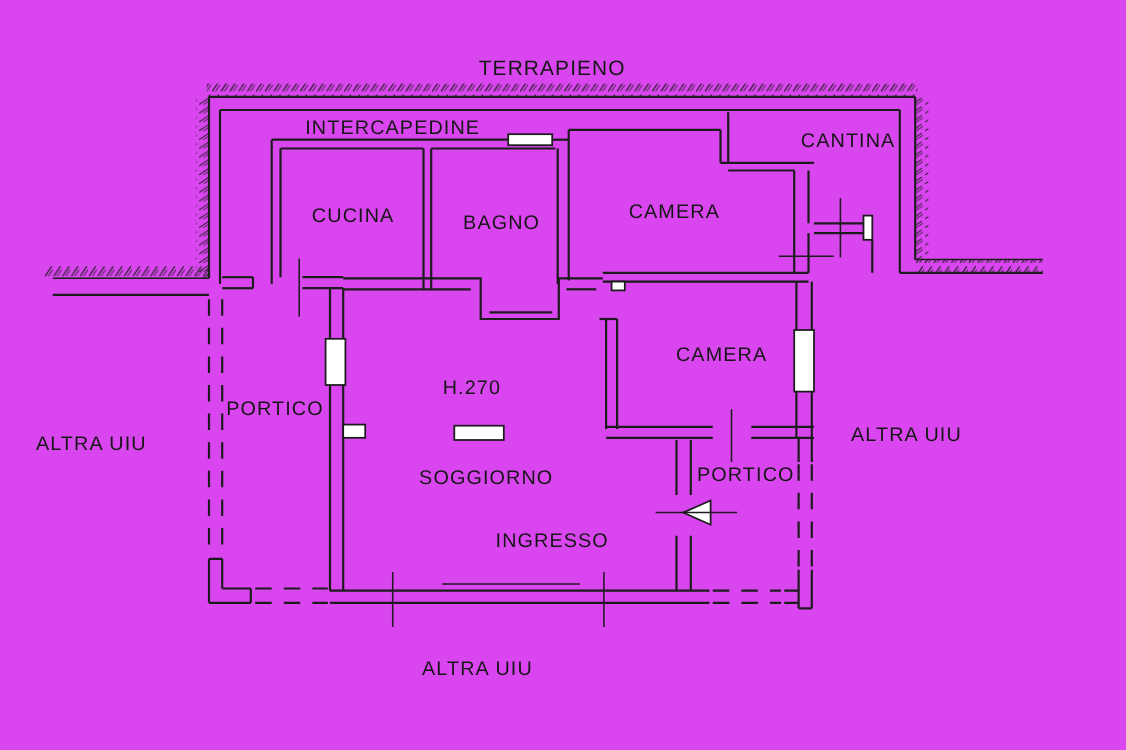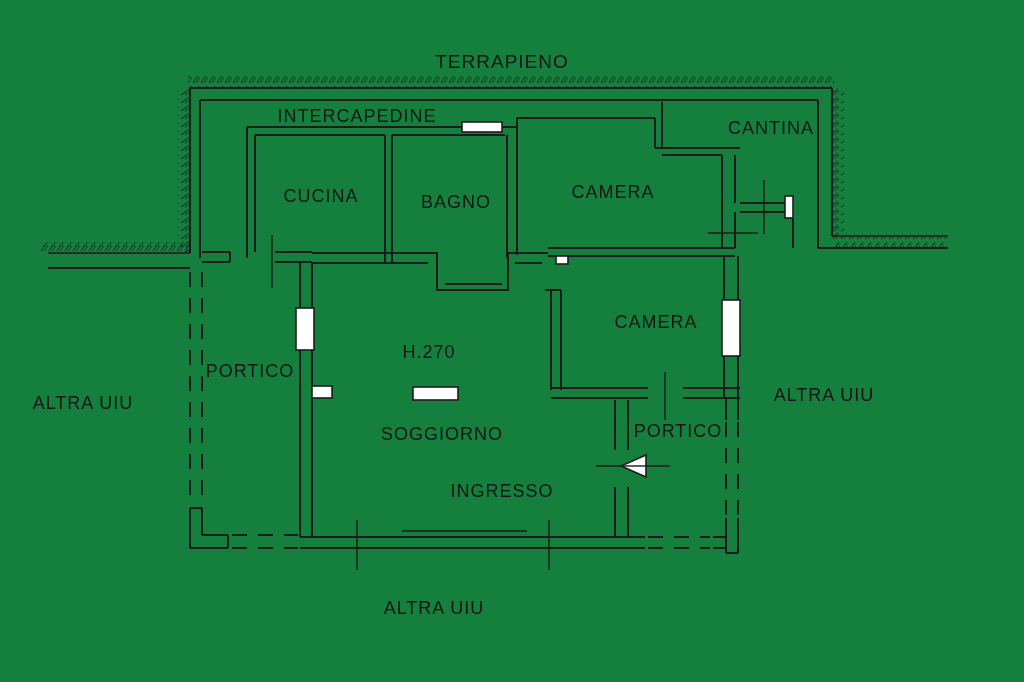--- a/index.html
+++ b/index.html
@@ -1,17 +1,17 @@
 <!DOCTYPE html>
 <html><head>
 <meta charset="utf-8">
 <style>
   html,body{margin:0;padding:0;background:#ffffff;}
   .stage{
-    width:1024px;height:682px;position:relative;background:#15803d;
+    width:1024px;height:682px;position:relative;background:#d946ef;
     font-family:"Liberation Sans", sans-serif;
     overflow:hidden;
   }
   svg{display:block;}
   text{
     fill:#161616;
     font-family:"Liberation Sans", sans-serif;
     letter-spacing:1px;
   }
   .lbl{font-size:18px;}

